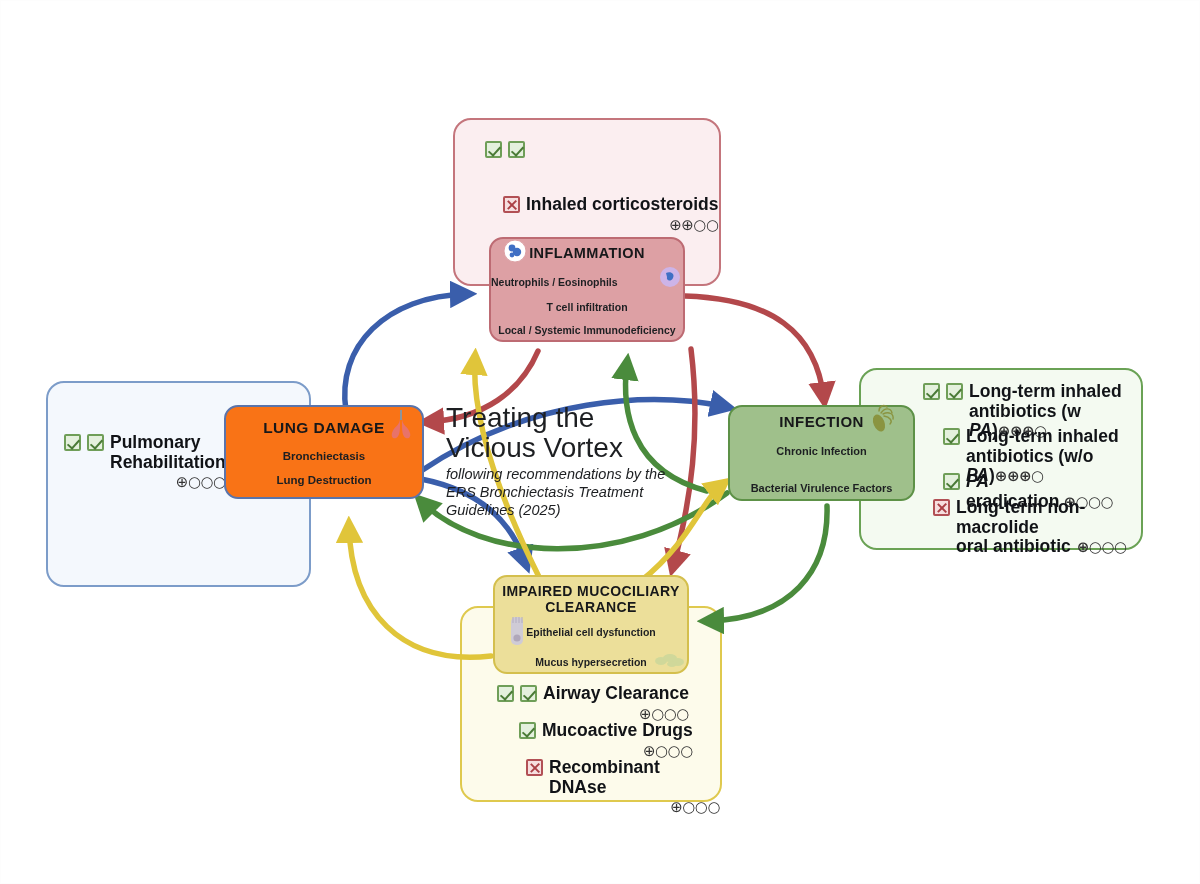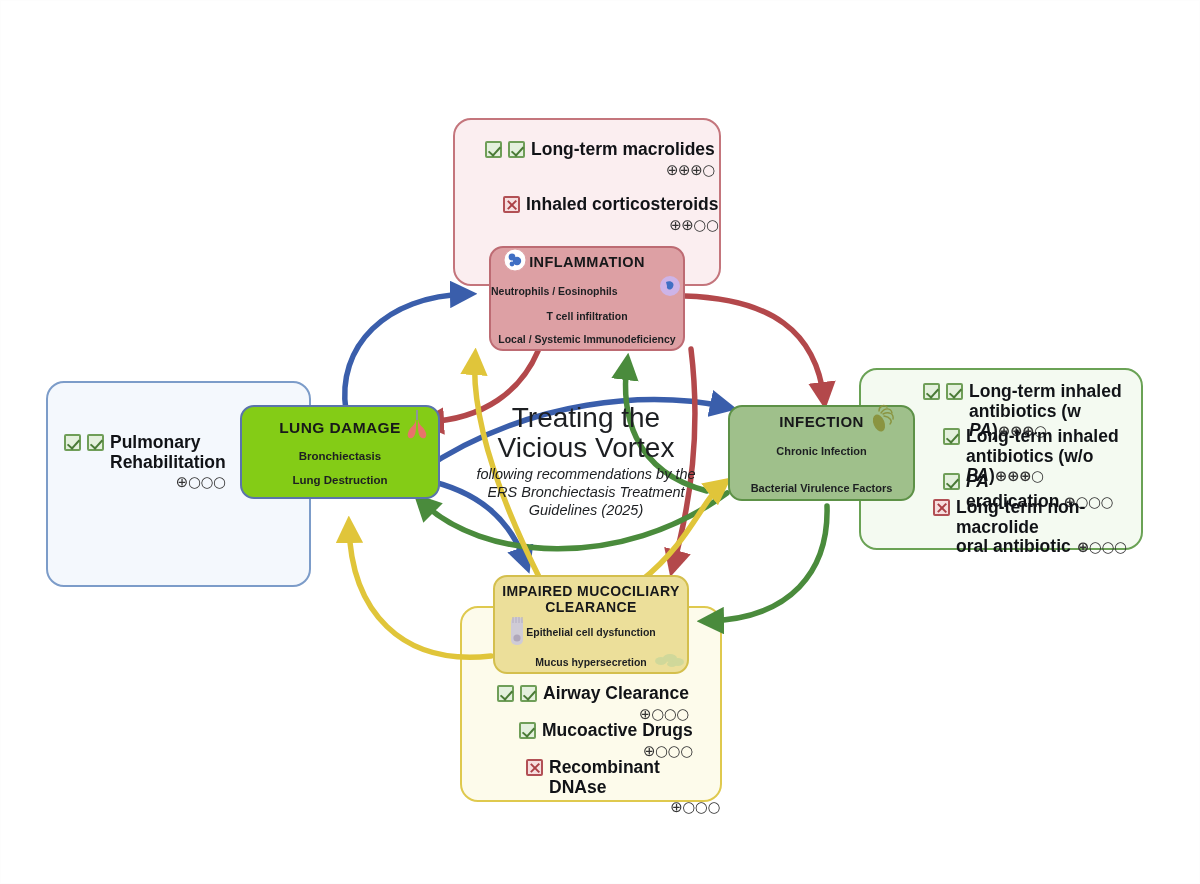--- a/index.html
+++ b/index.html
@@ -12,21 +12,21 @@
         display:flex;flex-direction:column;align-items:center;justify-content:center;z-index:6;}
   .node .nhead{font-weight:bold;letter-spacing:.4px;color:#17181a;}
   .node .nline{font-weight:bold;color:#1d1f22;}
 
   
   .p-inflam{background:#fbeef0;border-color:#c4757c;}
   .p-infect{background:#f4faf1;border-color:#6aa255;}
   .p-muco  {background:#fdfbeb;border-color:#dfc94e;}
   .p-rehab {background:#f4f8fd;border-color:#7c9cc9;}
 
-  .n-lung  {background:#84cc16;border-color:#5a74ab;margin-left:16px;}
+  .n-lung  {background:#f97316;border-color:#5a74ab;}
   .n-inflam{background:#dda0a4;border-color:#bd6b73;}
   .n-infect{background:#9fc08b;border-color:#5d9147;}
   .n-muco  {background:#ecdf9a;border-color:#d4bf4d;}
 
   
   .rec{display:flex;align-items:flex-start;gap:6px;position:absolute;}
   .rectext{font-size:17.5px;font-weight:bold;color:#111317;line-height:1.12;}
   .rectext .pa{font-style:italic;}
   .grade{font-size:15px;color:#333;letter-spacing:-0.5px;white-space:nowrap;
          font-family:"DejaVu Sans",sans-serif;}
@@ -36,21 +36,21 @@
       position:relative;margin-top:1px;box-sizing:border-box;}
   .mk.ok{background:#e4f0dd;border-color:#6f9e58;}
   .mk.ok:after{content:"";position:absolute;left:4px;top:1px;width:5px;height:10px;
       border:solid #4a7a36;border-width:0 2.4px 2.4px 0;transform:rotate(42deg);}
   .mk.no{background:#f6dedf;border-color:#b25055;}
   .mk.no:before,.mk.no:after{content:"";position:absolute;left:6px;top:1px;width:2.4px;height:12px;background:#ab3f45;}
   .mk.no:before{transform:rotate(45deg);}
   .mk.no:after{transform:rotate(-45deg);}
 
   
-  #vortex-title{position:absolute;left:445px;top:402px;width:280px;text-align:center;z-index:7;}
+  #vortex-title{position:absolute;left:445px;top:402px;width:280px;z-index:7;}
   #vortex-title .t1{font-size:28px;color:#1d1f22;line-height:1.08;font-weight:400;}
   #vortex-title .t2{font-size:14.5px;font-style:italic;color:#1d1f22;line-height:1.22;margin-top:3px;}
 
   svg#arrows{position:absolute;left:0;top:0;width:1200px;height:884px;z-index:3;}
   .ic{position:absolute;z-index:8;}
 </style>
 </head>
 <body>
 
 <div id="canvas">
@@ -96,24 +96,20 @@
       <path d="M 490,655 C 400,665 350,610 348,525" stroke="#e0c53a" marker-end="url(#ah-yellow)"></path>
 
       <path d="M 640,580 C 690,540 700,500 722,483" stroke="#e0c53a" marker-end="url(#ah-yellow)"></path>
     </g>
   </svg>
 
   <div class="panel p-inflam" style="left:452px;top:117px;width:268px;height:168px;">
     <div class="rec" style="left:30px;top:20px;">
       <span class="mk ok"></span>
       <span class="mk ok"></span>
-      <span>
-        <span class="rectext">Long-term macrolides</span>
-        <div class="grade" style="text-align:right;margin-top:1px;">⊕⊕⊕○</div>
-      </span>
     </div>
     <div class="rec" style="left:48px;top:75px;">
       <span class="mk no"></span>
       <span>
         <span class="rectext">Inhaled corticosteroids</span>
         <div class="grade" style="text-align:right;margin-top:1px;">⊕⊕○○</div>
       </span>
     </div>
   </div>
 
@@ -197,21 +193,21 @@
       <svg class="ic" width="26" height="30" viewBox="0 0 26 30" style="right:8px;top:-9px;">
         <rect x="12" y="0" width="2" height="10" fill="#8d949c"></rect>
         <path d="M12,8 C12,16 6,16 4,23 C3,27 5,29 8,28 C11,27 12,22 12,16 Z" fill="#e8736a"></path>
         <path d="M14,8 C14,16 20,16 22,23 C23,27 21,29 18,28 C15,27 14,22 14,16 Z" fill="#e8736a"></path>
       </svg>
     </div>
     <div class="nline" style="font-size:11.5px;margin-top:13px;">Bronchiectasis</div>
     <div class="nline" style="font-size:11.5px;margin-top:12px;">Lung Destruction</div>
   </div>
 
-  <div class="node n-inflam" style="left:488px;top:245px;width:196px;height:105px;">
+  <div class="node n-inflam" style="left:488px;top:236px;width:196px;height:105px;">
     <div style="position:relative;width:100%;text-align:center;">
       <span class="nhead" style="font-size:14.5px;">INFLAMMATION</span>
       <svg class="ic" width="24" height="24" viewBox="0 0 24 24" style="left:12px;top:-5px;">
         <circle cx="12" cy="12" r="11" fill="#ffffff" stroke="#dda0a4" stroke-width="1"></circle>
         <circle cx="9" cy="9" r="3.4" fill="#3f6fc4"></circle>
         <circle cx="14" cy="13" r="4.2" fill="#3f6fc4"></circle>
         <circle cx="9" cy="16" r="2.4" fill="#3f6fc4"></circle>
       </svg>
     </div>
     <div style="position:relative;width:100%;text-align:left;margin-top:10px;">

